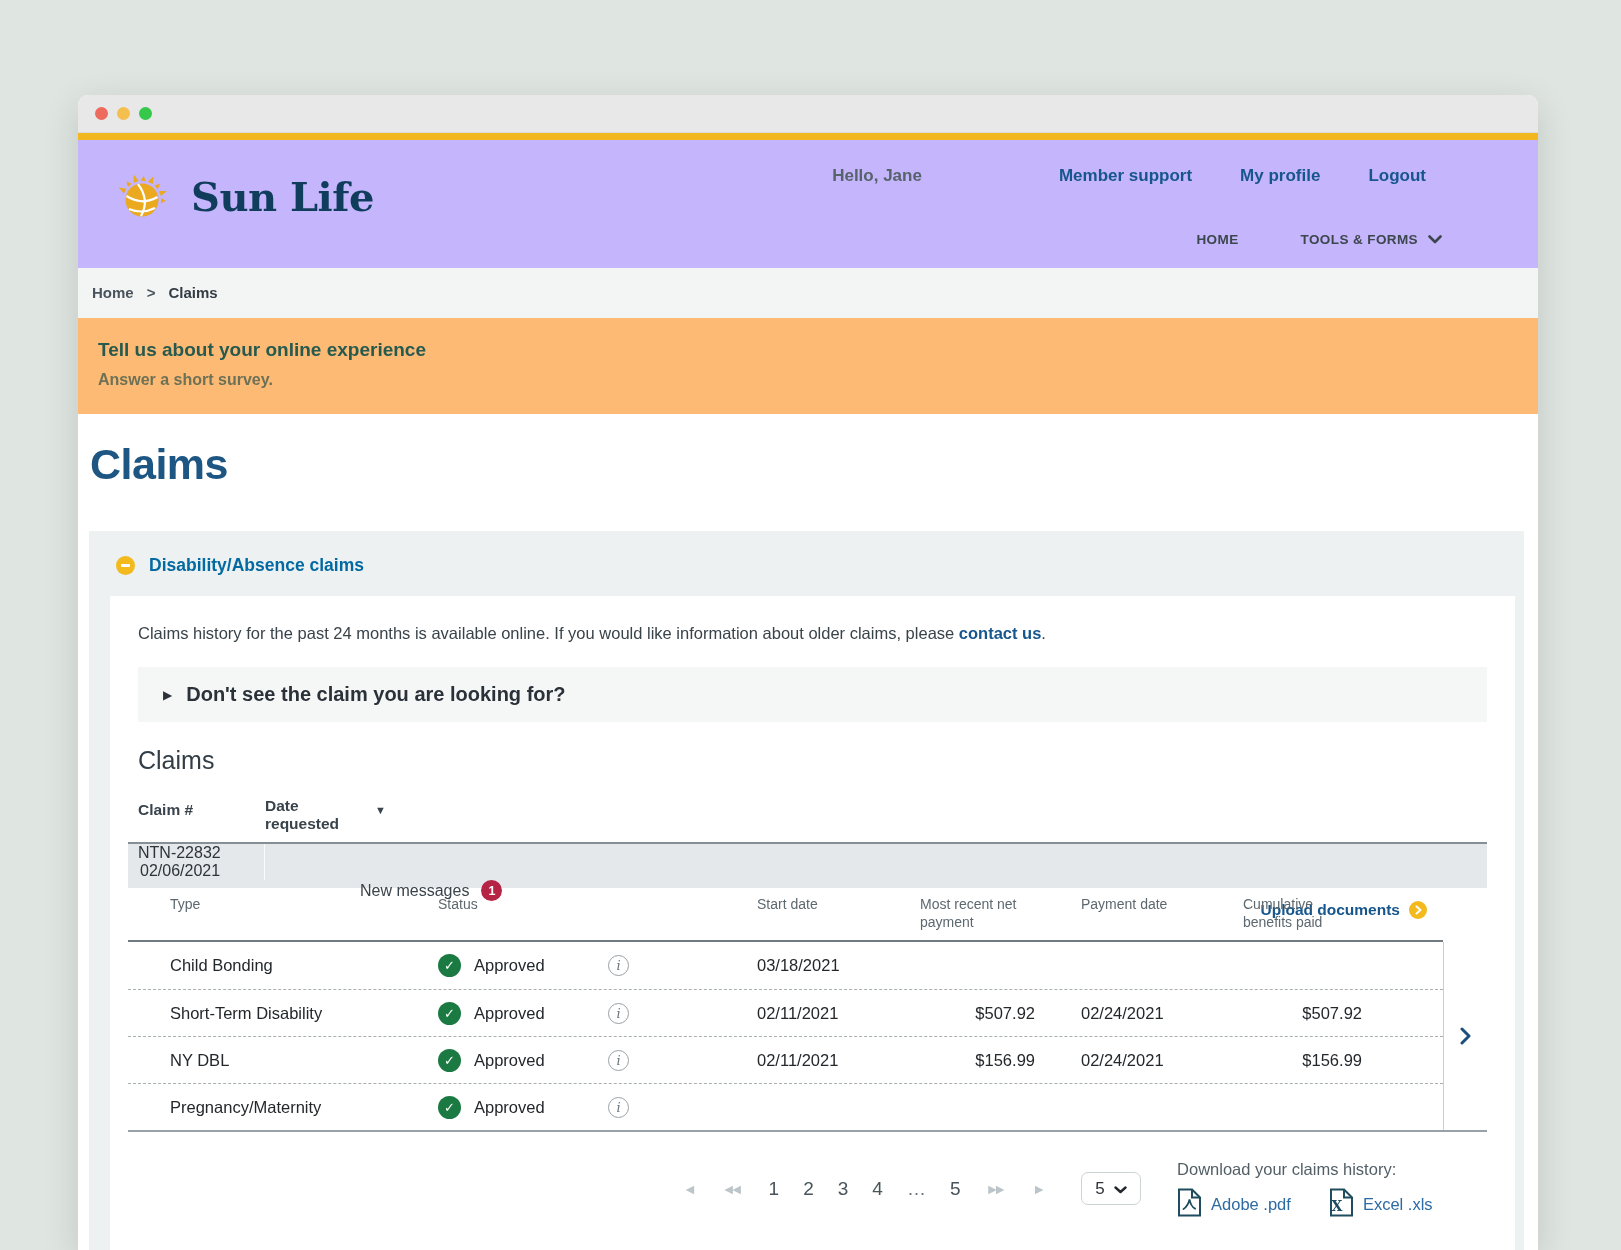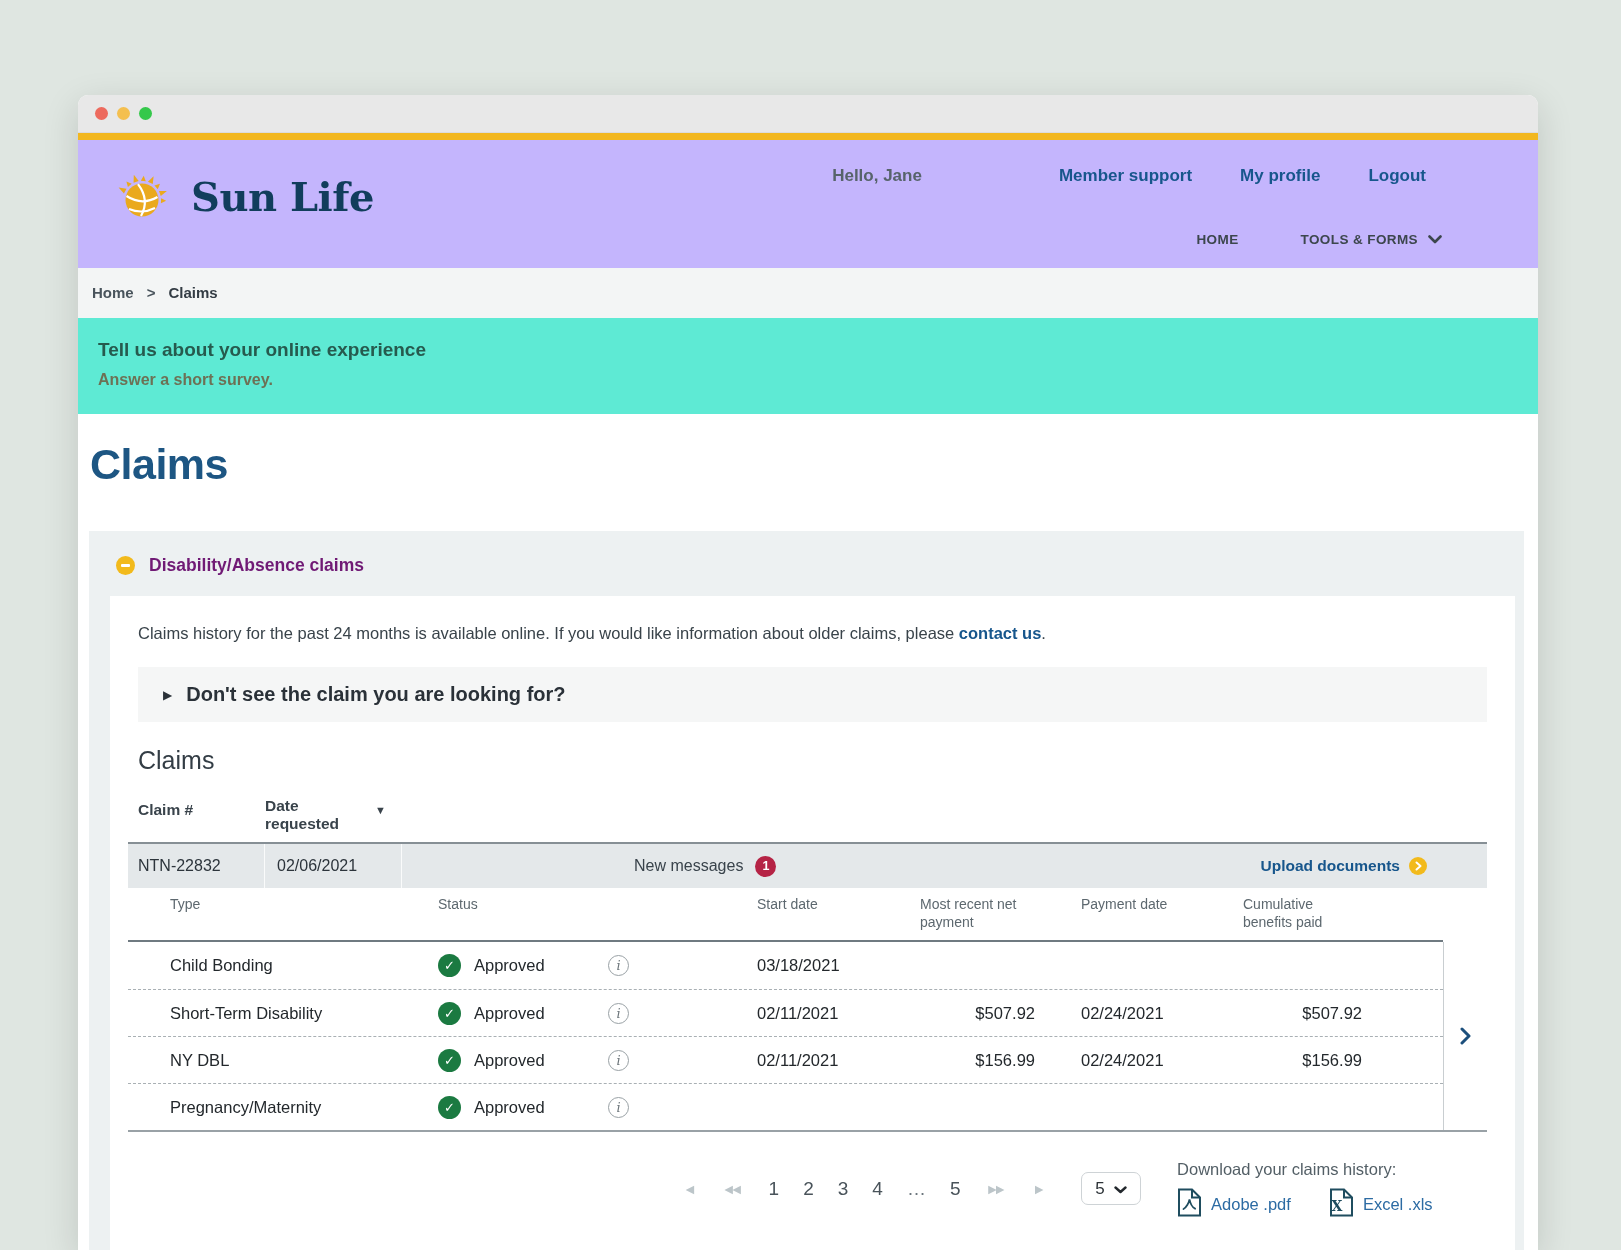--- a/index.html
+++ b/index.html
@@ -27,52 +27,52 @@
   .navrow { position:absolute; right:96px; top:92px; display:flex; align-items:center; gap:62px;
             font-size:13.5px; font-weight:700; letter-spacing:.4px; color:#3c464d; }
   .navitem { display:flex; align-items:center; gap:10px; cursor:pointer; }
 
   
   .breadcrumb { height:50px; background:#f3f5f5; padding:16px 0 0 14px; display:flex; gap:13px;
                 font-size:15px; font-weight:700; }
   .crumb-home { color:#49545c; cursor:pointer; } .crumb-sep { color:#49545c; } .crumb-cur { color:#333c44; }
 
   
-  .banner { height:96px; background:#5eead4; padding:21px 0 0 20px; }
+  .banner { height:96px; background:#fdba74; padding:21px 0 0 20px; }
   .banner-title { font-size:19px; font-weight:700; color:#265a4e; }
   .banner-sub { font-size:16px; font-weight:700; color:#6d7155; margin-top:10px; cursor:pointer; }
 
   
   .page-title { font-size:43px; color:#1d5683; letter-spacing:-0.5px; padding:26px 0 0 12px; }
 
   .panel { margin:42px 14px 0 11px; background:#edf1f2; min-height:660px; }
   .panel-head { padding:24px 0 20px 27px; display:flex; align-items:center; gap:14px; cursor:pointer; }
   .minus-circle { width:19px; height:19px; border-radius:50%; background:#f2ba1c; display:flex; align-items:center; justify-content:center; flex:0 0 auto; }
   .minus-bar { width:9px; height:2.5px; background:#fff; border-radius:1px; }
-  .panel-title { font-size:17.5px; font-weight:700; color:#701a75; }
+  .panel-title { font-size:17.5px; font-weight:700; color:#0369a1; }
 
   .card { margin:0 9px 0 21px; background:#fff; padding:28px 28px 90px 28px; min-height:590px; }
 
   .intro { font-size:16.5px; color:#39434a; }
   .intro a { color:#17568c; font-weight:700; text-decoration:none; cursor:pointer; }
 
   .expander { margin-top:24px; background:#f5f6f6; padding:16px 0 16px 25px; display:flex; align-items:center; gap:14px; cursor:pointer; }
   .exp-arrow { font-size:12px; color:#2a3138; }
   .exp-label { font-size:20px; font-weight:700; color:#2a3138; }
 
   .claims-h { margin-top:24px; font-size:25px; color:#333d45; font-weight:400; }
 
   .tablezone { margin-left:-10px; width:1359px; }
 
   .sum-head { display:flex; align-items:center; padding:12px 0 9px; font-size:15.5px; font-weight:700; color:#39434b; }
   .sh1 { width:137px; padding-left:10px; } .sh2 { width:110px; cursor:pointer;margin-top:10px; }
   .sh-sort { width:30px; font-size:11px; color:#39434b; cursor:pointer; } .sh3 { flex:1; }
 
   .sum-row { display:flex; align-items:stretch; height:46px; background:#e4e8ea; border-top:2px solid #868f95;
-             font-size:16px; color:#2c343b; }
+             font-size:16px; color:#2c343b;flex-direction:column; }
   .sum-row > div { display:flex; align-items:center; }
   .sc1 { width:137px; padding-left:10px; border-right:1px solid #fafbfb; }
   .sc2 { width:137px; padding-left:12px; border-right:1px solid #fafbfb; }
   .sc3 { width:256px; padding-left:12px; }
   .msgs { margin-left:232px; gap:12px; cursor:pointer; color:#39434b; }
   .badge { width:21px; height:21px; border-radius:50%; background:#b52345; color:#fff; font-size:12.5px; font-weight:700;
            display:flex; align-items:center; justify-content:center; }
   .upload { margin-left:auto; margin-right:60px; gap:9px; font-weight:700; color:#17568c; font-size:15.5px; cursor:pointer; }
   .gold-chev { width:18px; height:18px; border-radius:50%; background:#f2ba1c; display:flex; align-items:center; justify-content:center; flex:0 0 auto; }
 

